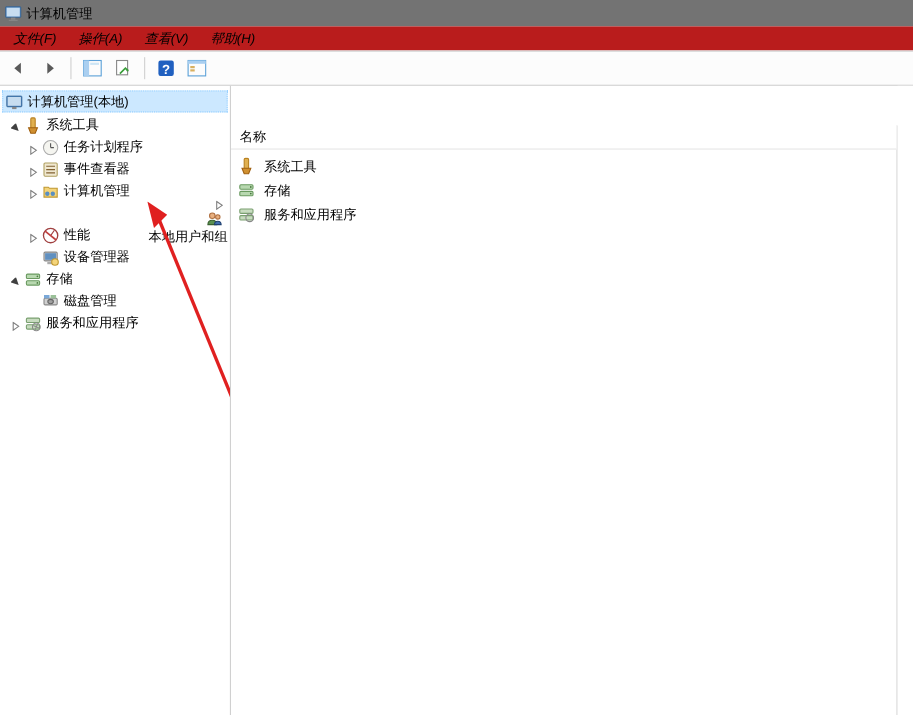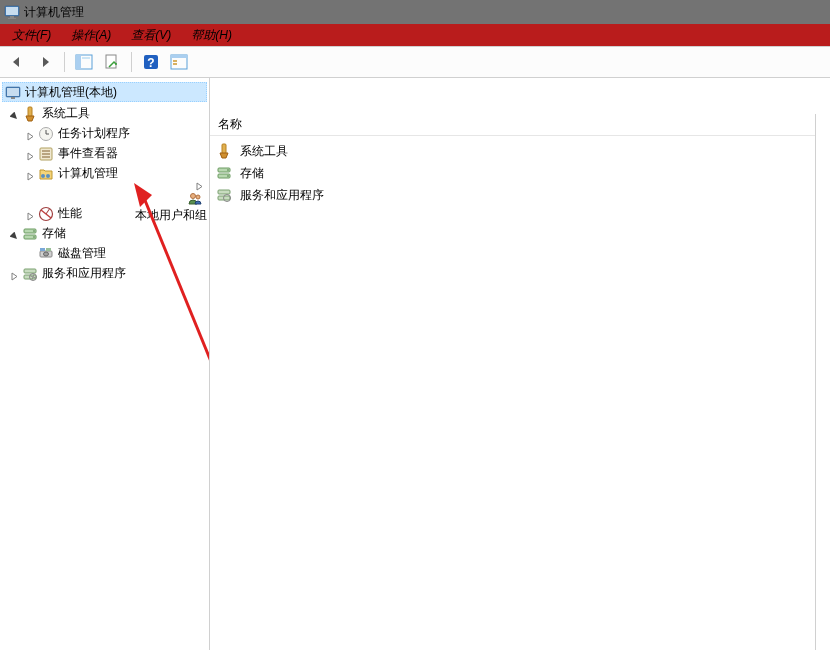--- a/index.html
+++ b/index.html
@@ -316,20 +316,31 @@
       <span class="tree-icon">
         <svg width="16" height="16" viewBox="0 0 16 16">
           <circle cx="8" cy="8" r="6.5" fill="#fff" stroke="#a04040" stroke-width="1.2"></circle>
           <line x1="8" y1="8" x2="8" y2="2" stroke="#a04040" stroke-width="1" transform="rotate(35 8 8)"></line>
           <line x1="3" y1="4" x2="13" y2="12" stroke="#c04040" stroke-width="1.5"></line>
         </svg>
       </span>
       <span>性能</span>
     </div>
 
+    <div class="tree-row" style="padding-left:36px;">
+      <span class="tree-icon">
+        <svg width="16" height="16" viewBox="0 0 16 16">
+          <rect x="2" y="3" width="12" height="8" rx="1" fill="#d0d0d0" stroke="#888"></rect>
+          <rect x="3" y="4" width="10" height="6" fill="#6090c0"></rect>
+          <rect x="5" y="12" width="6" height="2" fill="#aaa"></rect>
+          <circle cx="12" cy="12" r="3" fill="#f4d47a" stroke="#c09830"></circle>
+        </svg>
+      </span>
+      <span>设备管理器</span>
+    </div>
 
     <div class="tree-row" style="padding-left:6px;">
       <span class="expander">
         <svg width="9" height="9" viewBox="0 0 9 9">
             <path d="M1 1 L8 4.5 L1 8 Z" fill="#404040" transform="rotate(45 4.5 4.5)"></path>
           </svg>
       </span>
       <span class="tree-icon">
         <svg width="16" height="16" viewBox="0 0 16 16">
           <rect x="2" y="3" width="12" height="4" rx="1" fill="#b8d8b0" stroke="#6a9a60"></rect>

